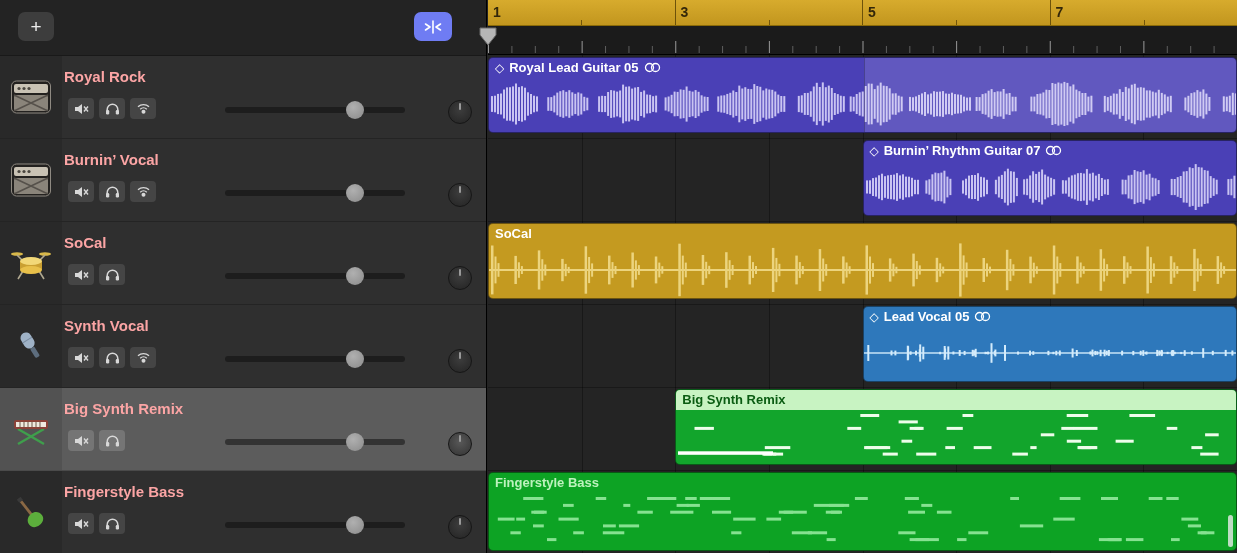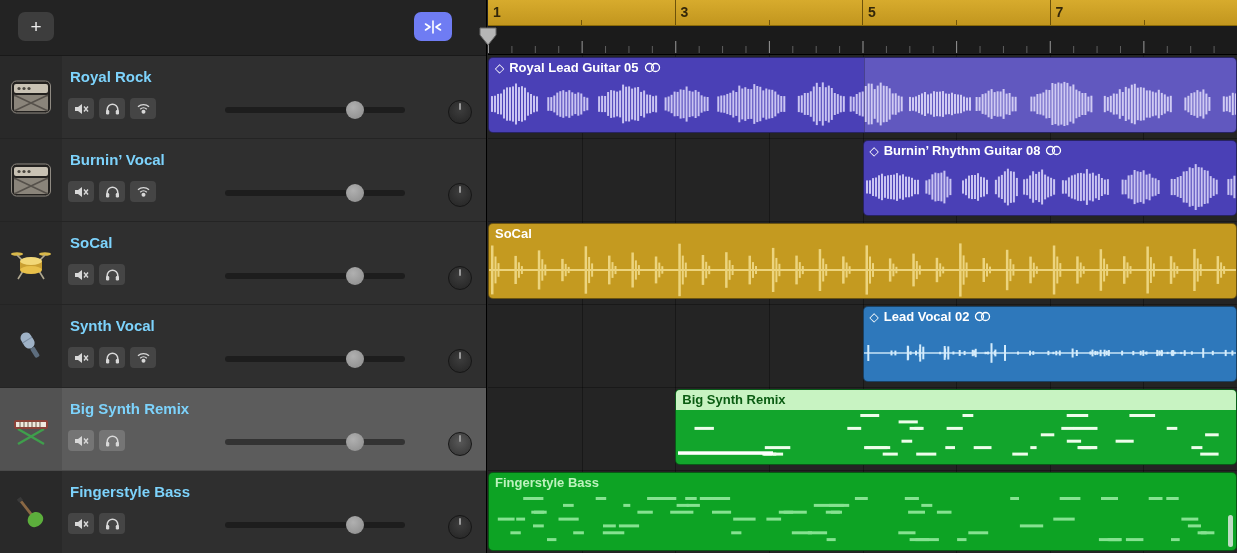--- a/index.html
+++ b/index.html
@@ -16,21 +16,21 @@
   .catch-btn{position:absolute;right:34px;top:12px;width:38px;height:29px;border:none;
              border-radius:7px;background:#6f7cf3;display:flex;align-items:center;
              justify-content:center;cursor:pointer;}
 
   .track-row{position:relative;height:83px;box-sizing:border-box;display:flex;
              background:#2f2f2f;border-bottom:1px solid #242424;}
   .track-row.selected{background:#5c5c5c;border-bottom:1px solid #4a4a4a;}
   .icon-cell{width:62px;display:flex;align-items:center;justify-content:center;background:#292929;}
   .track-row.selected .icon-cell{background:#525252;}
   .row-main{position:relative;flex:1;}
-  .track-name{position:absolute;left:8px;top:12px;font-size:15px;font-weight:700;color:#7dd3fc;
+  .track-name{position:absolute;left:2px;top:12px;font-size:15px;font-weight:700;color:#fca5a5;
               white-space:nowrap;}
   .ctrl-row{position:absolute;left:6px;top:42px;display:flex;gap:5px;}
   .ctrl-btn{width:26px;height:21px;border:none;border-radius:4px;background:#454545;
             display:flex;align-items:center;justify-content:center;padding:0;cursor:pointer;}
   .track-row.selected .ctrl-btn{background:#757575;}
   .vol-wrap{position:absolute;left:163px;top:45px;width:180px;height:18px;cursor:pointer;}
   .vol-track{position:absolute;left:0;right:0;top:6px;height:6px;border-radius:3px;background:#1d1d1d;}
   .track-row.selected .vol-track{background:#333;}
   .vol-thumb{position:absolute;top:0;width:18px;height:18px;border-radius:50%;
              background:radial-gradient(circle at 40% 35%,#b0b0b0,#8a8a8a);}
@@ -606,21 +606,21 @@
             <rect x="736.8" y="19.7" width="2.0" height="14.5" fill="#c9c4f2"></rect>
             <rect x="739.8" y="18.7" width="2.0" height="16.5" fill="#c9c4f2"></rect>
             <rect x="742.8" y="15.8" width="2.0" height="22.3" fill="#c9c4f2"></rect>
             <rect x="745.8" y="16.4" width="2.0" height="21.3" fill="#c9c4f2"></rect>
           </svg>
           <div class="loop-overlay" style="left: 374.5px; width: 374.5px;"></div>
         </div>
         <div class="region" style="left: 374.5px; top: 140px; width: 374.5px; height: 76px; background: rgb(74, 64, 182);">
           <div class="region-label" style="color: rgb(255, 255, 255);">
             <span class="diamond">◇</span>
-            <span>Burnin’ Rhythm Guitar 08</span>
+            <span>Burnin’ Rhythm Guitar 07</span>
             <svg width="17" height="11" viewBox="0 0 17 11">
               <circle cx="5.5" cy="5.5" r="4" fill="none" stroke="#ffffff" stroke-width="1.3"></circle>
               <circle cx="11.5" cy="5.5" r="4" fill="none" stroke="#ffffff" stroke-width="1.3"></circle>
             </svg>
           </div>
           <svg class="wave" width="374.5" height="54" style="top: 19px;">
             <rect x="2.0" y="20.4" width="2.0" height="13.1" fill="#c9c4f2"></rect>
             <rect x="5.0" y="20.3" width="2.0" height="13.5" fill="#c9c4f2"></rect>
             <rect x="8.0" y="18.1" width="2.0" height="17.9" fill="#c9c4f2"></rect>
             <rect x="11.0" y="17.5" width="2.0" height="19.1" fill="#c9c4f2"></rect>
@@ -826,21 +826,21 @@
             <rect x="707.7" y="15.4" width="2.0" height="23.2" fill="#ecd47e"></rect>
             <rect x="710.7" y="21.1" width="2.0" height="11.8" fill="#ecd47e"></rect>
             <rect x="727.6" y="13.1" width="2.5" height="27.8" fill="#ecd47e"></rect>
             <rect x="731.1" y="19.4" width="2.0" height="15.3" fill="#ecd47e"></rect>
             <rect x="734.1" y="23.1" width="2.0" height="7.8" fill="#ecd47e"></rect>
           </svg>
         </div>
         <div class="region" style="left: 374.5px; top: 306px; width: 374.5px; height: 76px; background: rgb(46, 120, 187);">
           <div class="region-label" style="color: rgb(255, 255, 255);">
             <span class="diamond">◇</span>
-            <span>Lead Vocal 02</span>
+            <span>Lead Vocal 05</span>
             <svg width="17" height="11" viewBox="0 0 17 11">
               <circle cx="5.5" cy="5.5" r="4" fill="none" stroke="#ffffff" stroke-width="1.3"></circle>
               <circle cx="11.5" cy="5.5" r="4" fill="none" stroke="#ffffff" stroke-width="1.3"></circle>
             </svg>
           </div>
           <svg class="wave" width="374.5" height="54" style="top: 19px;">
             <rect x="0.0" y="26.3" width="374.5" height="1.4" fill="#d3ebfb"></rect>
             <rect x="309.8" y="25.8" width="2.0" height="2.4" fill="#d3ebfb"></rect>
             <rect x="296.8" y="24.8" width="2.0" height="4.5" fill="#d3ebfb"></rect>
             <rect x="194.8" y="24.5" width="2.0" height="5.0" fill="#d3ebfb"></rect>

